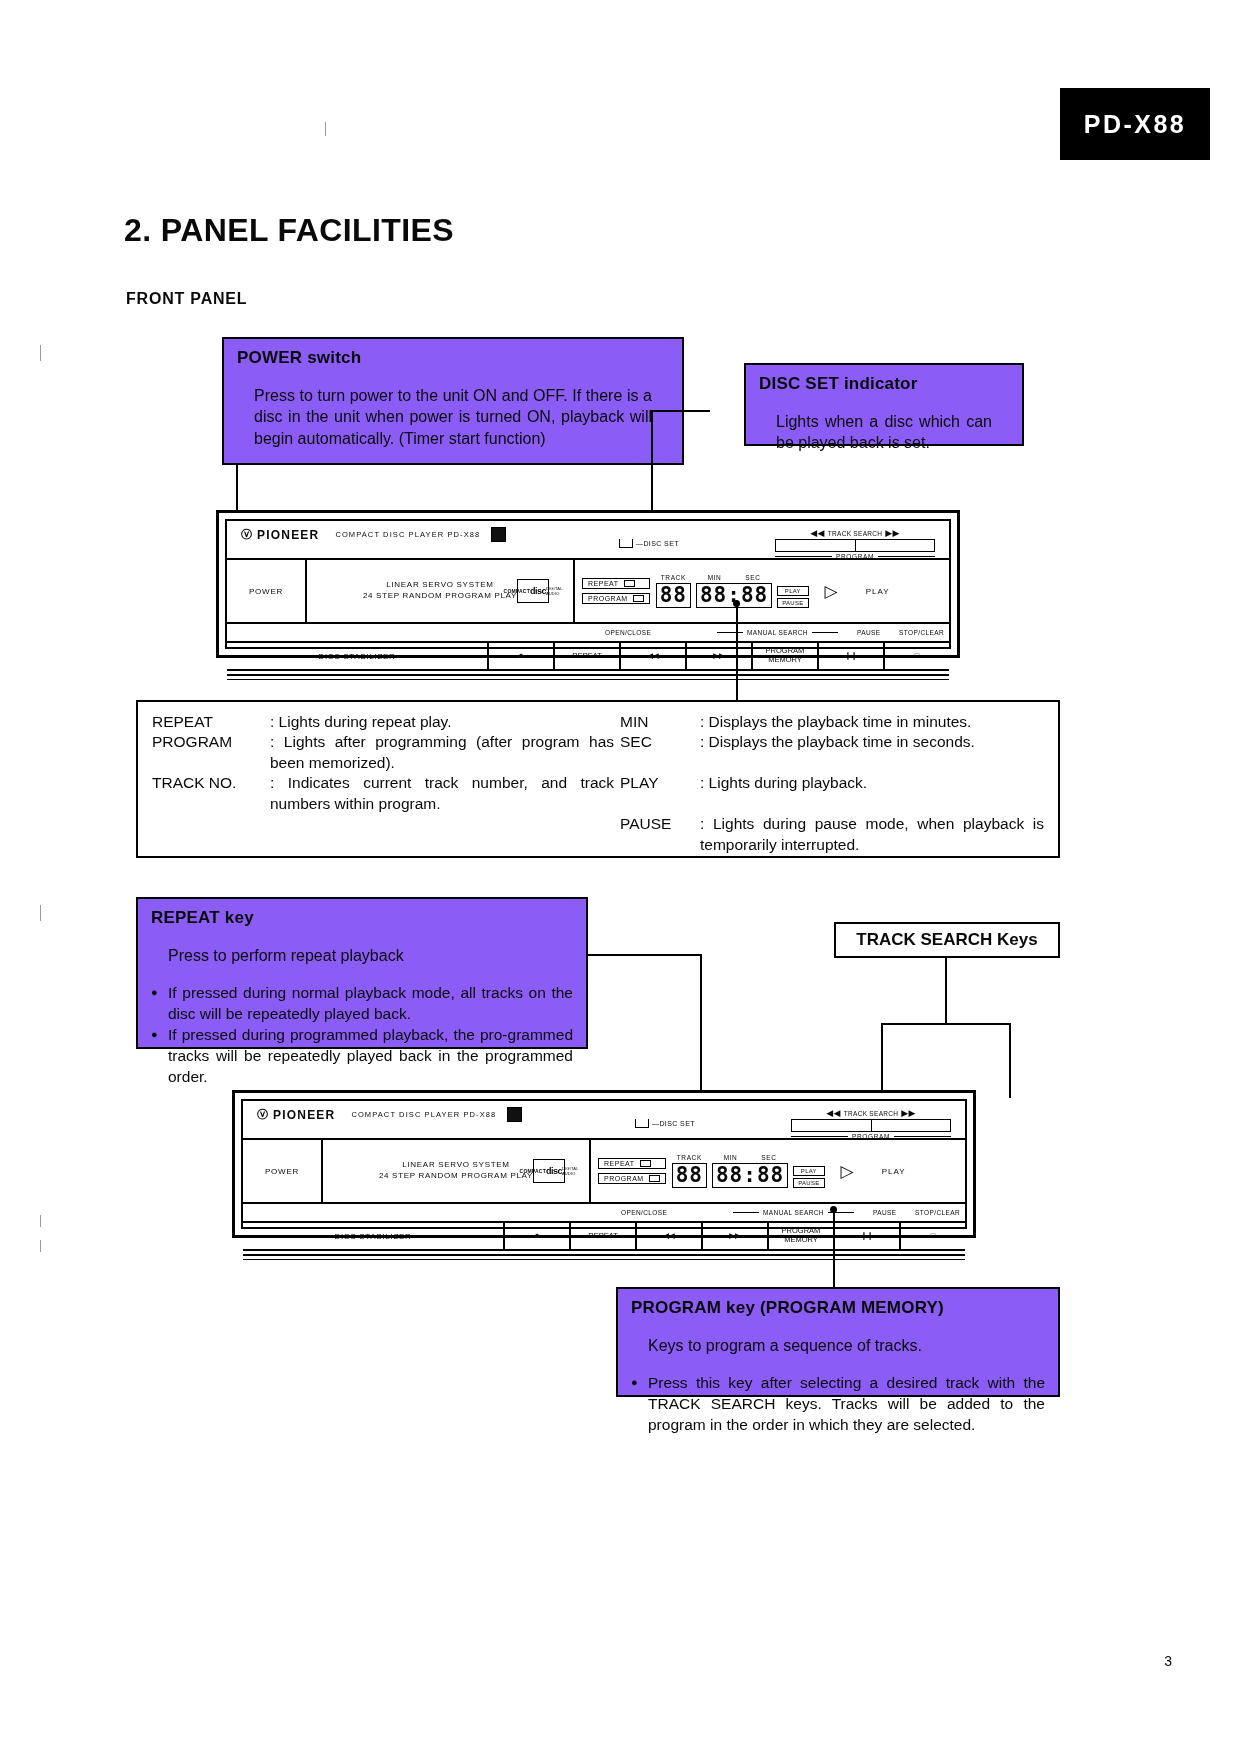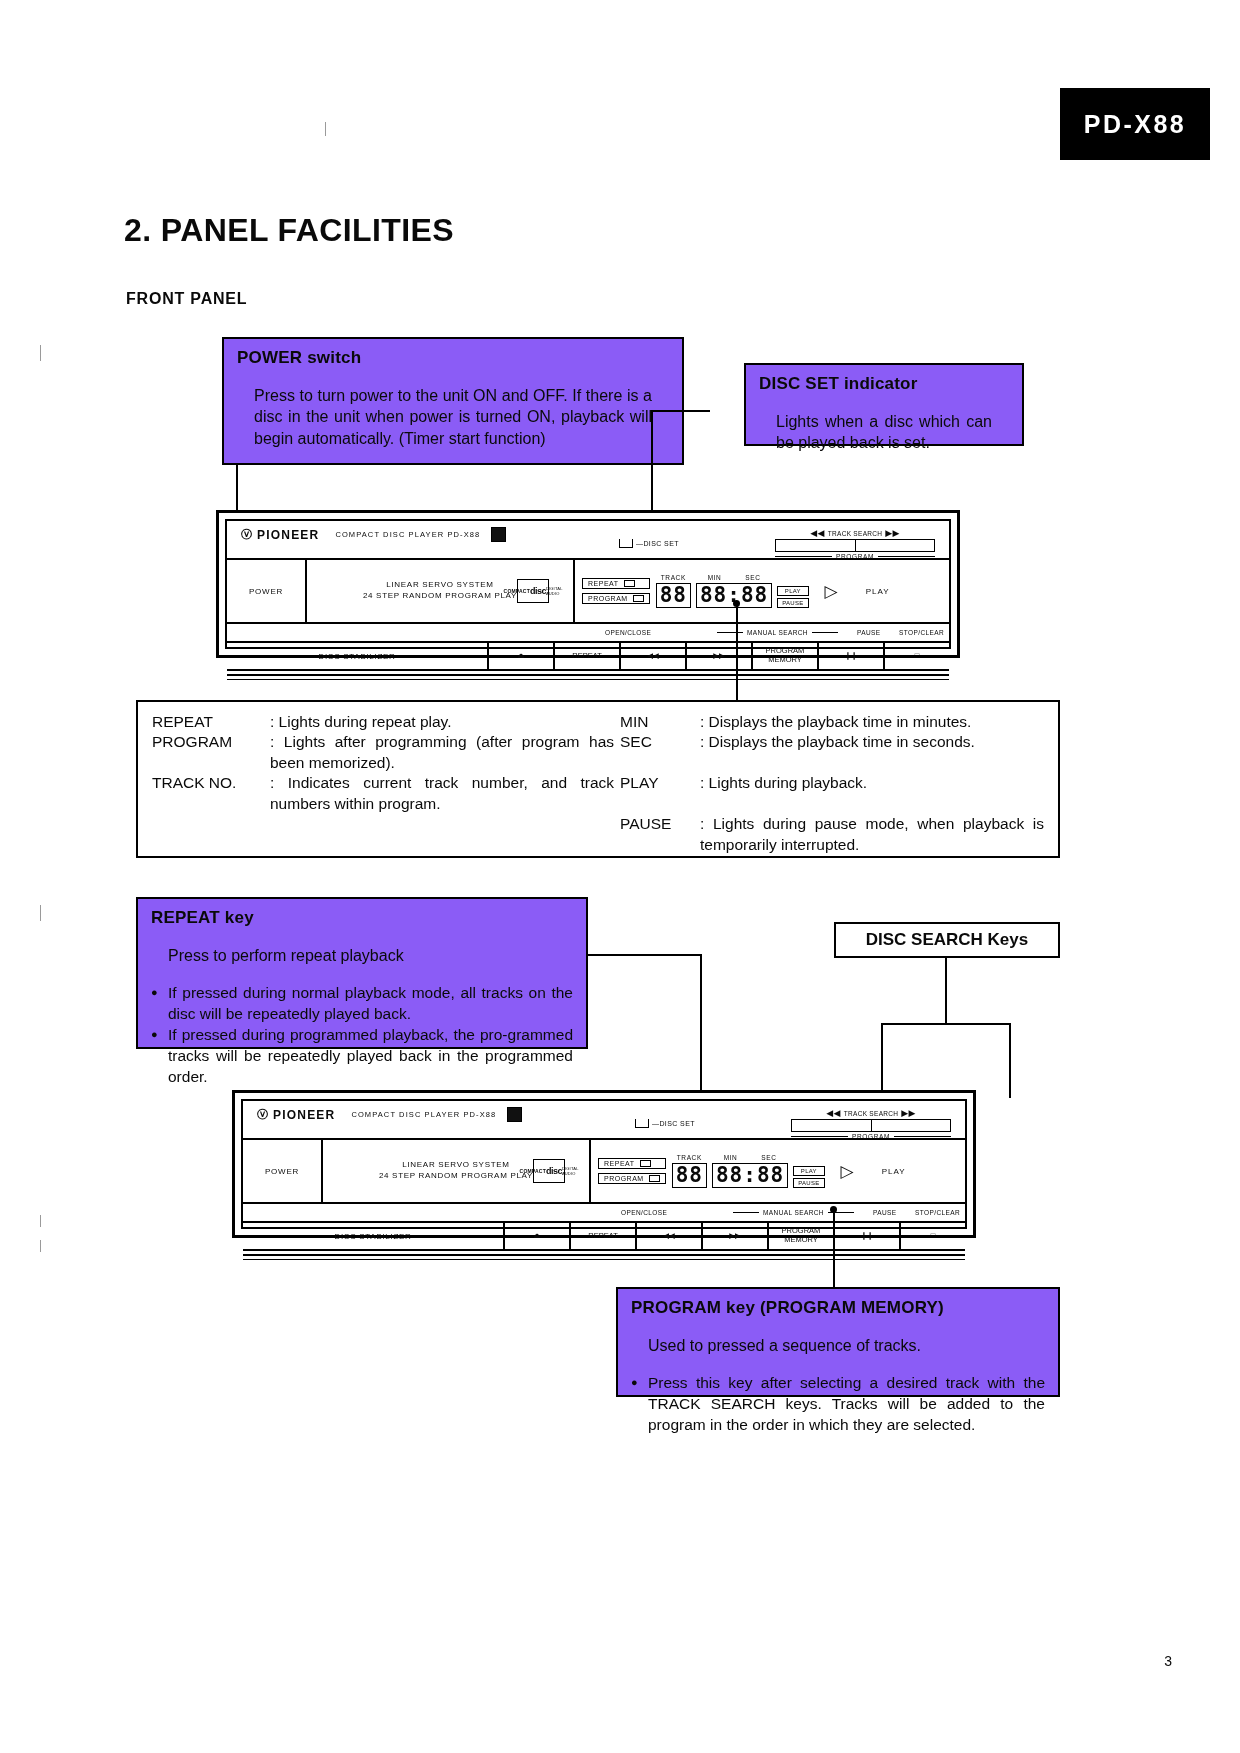--- a/index.html
+++ b/index.html
@@ -270,21 +270,21 @@
   <div class="callout" style="left:136px;top:897px;width:452px;height:152px;">
     <div class="hd">REPEAT key</div>
     <p>Press to perform repeat playback</p>
     <ul>
       <li>If pressed during normal playback mode, all tracks on the disc will be repeatedly played back.</li>
       <li>If pressed during programmed playback, the pro-grammed tracks will be repeatedly played back in the programmed order.</li>
     </ul>
   </div>
 
   <div class="label-box" style="left:834px;top:922px;width:226px;height:36px;">
-    <span>DISC SEARCH Keys</span>
+    <span>TRACK SEARCH Keys</span>
   </div>
 
   <div class="ln lnv" style="left:700px;top:955px;height:152px;"></div>
   <div class="ln lnh" style="left:588px;top:954px;width:114px;"></div>
   <div class="dot" style="left:697px;top:1163px;"></div>
   <div class="ln lnv" style="left:700px;top:1107px;height:58px;"></div>
 
   <div class="ln lnv" style="left:945px;top:958px;height:66px;"></div>
   <div class="ln lnh" style="left:881px;top:1023px;width:130px;"></div>
   <div class="ln lnv" style="left:881px;top:1023px;height:75px;"></div>
@@ -392,21 +392,21 @@
           <div class="rule2"></div>
       </div>
     </div>
   </div>
 
   <div class="dot" style="left:830px;top:1206px;"></div>
   <div class="ln lnv" style="left:833px;top:1209px;height:78px;"></div>
 
   <div class="callout" style="left:616px;top:1287px;width:444px;height:110px;">
     <div class="hd">PROGRAM key (PROGRAM MEMORY)</div>
-    <p>Used to pressed a sequence of tracks.</p>
+    <p>Keys to program a sequence of tracks.</p>
     <ul>
       <li>Press this key after selecting a desired track with the TRACK SEARCH keys.  Tracks will be added to the program in the order in which they are selected.</li>
     </ul>
   </div>
 
   <div class="footer-num">3</div>
 
   <div class="edge-tick" style="left:40px;top:345px;width:1px;height:16px;"></div>
   <div class="edge-tick" style="left:40px;top:905px;width:1px;height:16px;"></div>
   <div class="edge-tick" style="left:40px;top:1215px;width:1px;height:12px;"></div>

